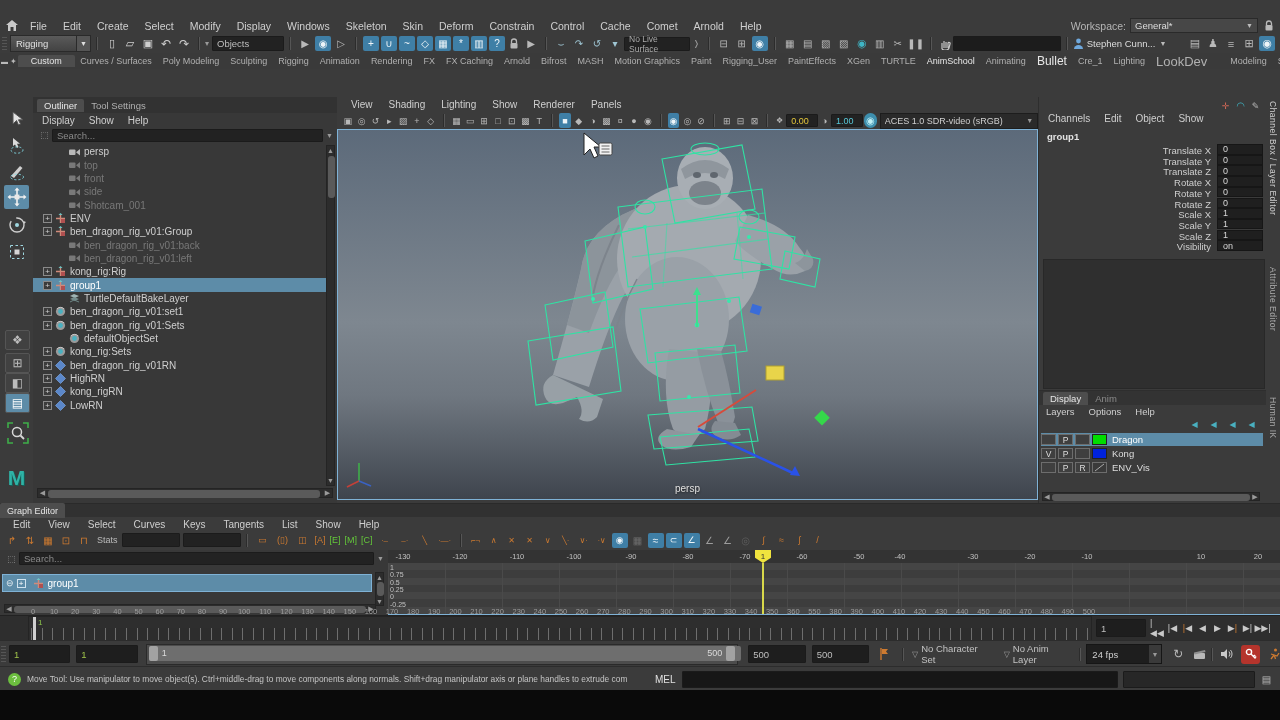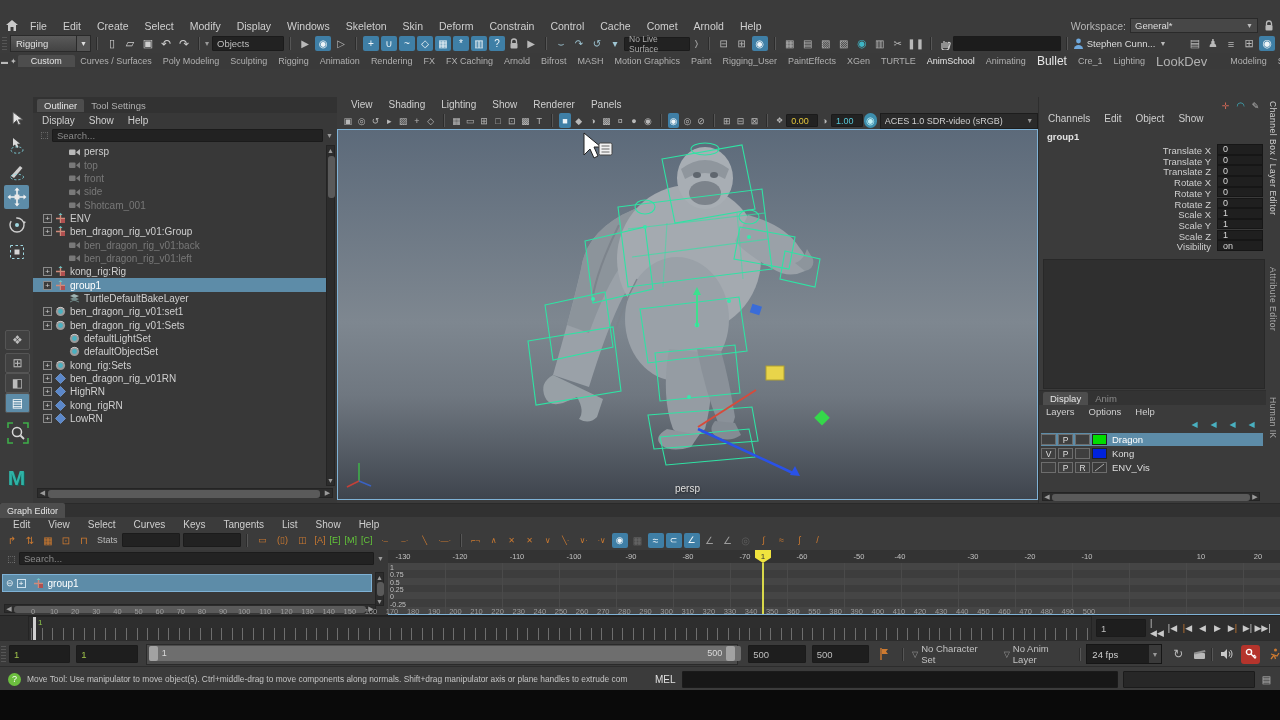--- a/index.html
+++ b/index.html
@@ -486,31 +486,20 @@
           </div>
           <div class="treerow" style="padding-left: 24px;">
             <div style="width: 12px;"></div>
             <div style="margin-right: 4px; display: flex;">
               <svg width="11" height="11" viewBox="0 0 11 11">
                 <circle cx="5.5" cy="5.5" r="4.6" fill="#9a9a9a"></circle>
                 <circle cx="5.5" cy="5.5" r="2.4" fill="#49b0c0"></circle>
                 <path d="M2 3 a4.5 4.5 0 0 1 7 0" stroke="#c8c8c8" fill="none"></path>
               </svg>
             </div>
-            <div>defaultLightSet</div>
-          </div>
-          <div class="treerow" style="padding-left: 24px;">
-            <div style="width: 12px;"></div>
-            <div style="margin-right: 4px; display: flex;">
-              <svg width="11" height="11" viewBox="0 0 11 11">
-                <circle cx="5.5" cy="5.5" r="4.6" fill="#9a9a9a"></circle>
-                <circle cx="5.5" cy="5.5" r="2.4" fill="#49b0c0"></circle>
-                <path d="M2 3 a4.5 4.5 0 0 1 7 0" stroke="#c8c8c8" fill="none"></path>
-              </svg>
-            </div>
             <div>defaultObjectSet</div>
           </div>
           <div class="treerow" style="padding-left: 10px;">
             <div class="exp">+</div>
             <div style="margin-right: 4px; display: flex;">
               <svg width="11" height="11" viewBox="0 0 11 11">
                 <circle cx="5.5" cy="5.5" r="4.6" fill="#9a9a9a"></circle>
                 <circle cx="5.5" cy="5.5" r="2.4" fill="#49b0c0"></circle>
                 <path d="M2 3 a4.5 4.5 0 0 1 7 0" stroke="#c8c8c8" fill="none"></path>
               </svg>

